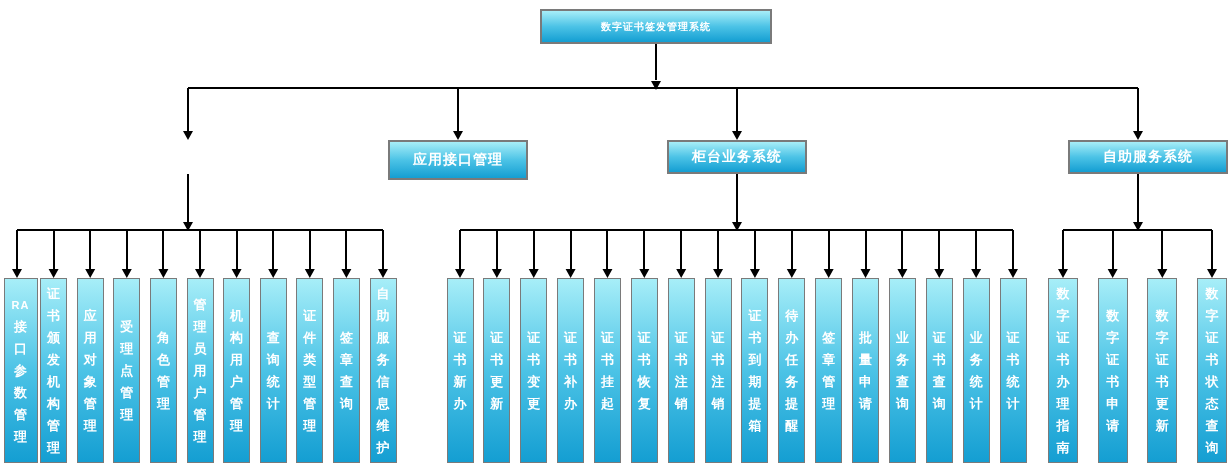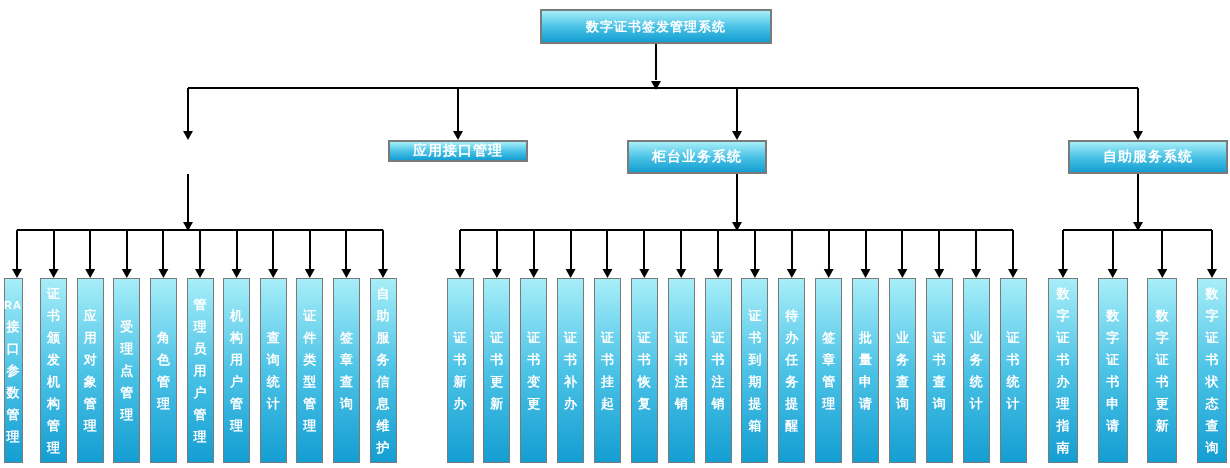--- a/index.html
+++ b/index.html
@@ -22,48 +22,48 @@
   .node{
     position:absolute;
     box-sizing:border-box;
     background:linear-gradient(180deg,var(--box-gradient-top) 0%,var(--box-gradient-mid) 50%,var(--box-gradient-bottom) 100%);
     border:1px solid var(--border);
     display:flex;align-items:center;justify-content:center;
     color:var(--text);
     font-weight:bold;
   }
   .head{border-width:2px;font-size:14px;letter-spacing:1px;white-space:nowrap;}
-  .root{left:540px;top:9px;width:232px;height:35px;font-size:13px;}
+  .root{left:540px;top:9px;width:232px;height:35px;font-size:10px;}
   .leaf{flex-direction:column;}
   .vtext{display:flex;flex-direction:column;align-items:center;justify-content:center;font-size:13px;}
   .vchar{display:block;height:22px;line-height:22px;text-align:center;}
   .vlatin{font-size:11px;letter-spacing:1px;}
 </style>
 </head>
 <body>
 
 <div id="stage">
   <svg id="connectors" viewBox="0 0 1230 468">
       <path d="M656 44L656 80M188 88L1138 88M188 88L188 131M458 88L458 131M737 88L737 131M1138 88L1138 131M188 174L188 222M17 230L383 230M17 230L17 269M53.6 230L53.6 269M90.2 230L90.2 269M126.80000000000001 230L126.80000000000001 269M163.4 230L163.4 269M200 230L200 269M236.60000000000002 230L236.60000000000002 269M273.2 230L273.2 269M309.8 230L309.8 269M346.40000000000003 230L346.40000000000003 269M383 230L383 269M737 174L737 222M460 230L1013 230M460 230L460 269M496.8666666666667 230L496.8666666666667 269M533.7333333333333 230L533.7333333333333 269M570.6 230L570.6 269M607.4666666666667 230L607.4666666666667 269M644.3333333333334 230L644.3333333333334 269M681.2 230L681.2 269M718.0666666666666 230L718.0666666666666 269M754.9333333333334 230L754.9333333333334 269M791.8 230L791.8 269M828.6666666666667 230L828.6666666666667 269M865.5333333333333 230L865.5333333333333 269M902.4 230L902.4 269M939.2666666666667 230L939.2666666666667 269M976.1333333333333 230L976.1333333333333 269M1013 230L1013 269M1138 174L1138 222M1063 230L1212 230M1063 230L1063 269M1112.6666666666667 230L1112.6666666666667 269M1162.3333333333333 230L1162.3333333333333 269M1212 230L1212 269" stroke="#000000" stroke-width="2" fill="none" shape-rendering="crispEdges"></path>
       <path d="M651 81L661 81L656 90ZM183 131L193 131L188 140ZM453 131L463 131L458 140ZM732 131L742 131L737 140ZM1133 131L1143 131L1138 140ZM183 222L193 222L188 231ZM12 269L22 269L17 278ZM48.6 269L58.6 269L53.6 278ZM85.2 269L95.2 269L90.2 278ZM121.80000000000001 269L131.8 269L126.80000000000001 278ZM158.4 269L168.4 269L163.4 278ZM195 269L205 269L200 278ZM231.60000000000002 269L241.60000000000002 269L236.60000000000002 278ZM268.2 269L278.2 269L273.2 278ZM304.8 269L314.8 269L309.8 278ZM341.40000000000003 269L351.40000000000003 269L346.40000000000003 278ZM378 269L388 269L383 278ZM732 222L742 222L737 231ZM455 269L465 269L460 278ZM491.8666666666667 269L501.8666666666667 269L496.8666666666667 278ZM528.7333333333333 269L538.7333333333333 269L533.7333333333333 278ZM565.6 269L575.6 269L570.6 278ZM602.4666666666667 269L612.4666666666667 269L607.4666666666667 278ZM639.3333333333334 269L649.3333333333334 269L644.3333333333334 278ZM676.2 269L686.2 269L681.2 278ZM713.0666666666666 269L723.0666666666666 269L718.0666666666666 278ZM749.9333333333334 269L759.9333333333334 269L754.9333333333334 278ZM786.8 269L796.8 269L791.8 278ZM823.6666666666667 269L833.6666666666667 269L828.6666666666667 278ZM860.5333333333333 269L870.5333333333333 269L865.5333333333333 278ZM897.4 269L907.4 269L902.4 278ZM934.2666666666667 269L944.2666666666667 269L939.2666666666667 278ZM971.1333333333333 269L981.1333333333333 269L976.1333333333333 278ZM1008 269L1018 269L1013 278ZM1133 222L1143 222L1138 231ZM1058 269L1068 269L1063 278ZM1107.6666666666667 269L1117.6666666666667 269L1112.6666666666667 278ZM1157.3333333333333 269L1167.3333333333333 269L1162.3333333333333 278ZM1207 269L1217 269L1212 278Z" fill="#000000"></path>
     </svg>
   <div class="node head root">
     <span>数字证书签发管理系统</span>
   </div>
 
-    <div class="node head" style="left: 388px; top: 140px; width: 140px; height: 22px;">
+    <div class="node head" style="left: 388px; top: 140px; width: 140px; height: 40px;">
       <div class="hlabel">应用接口管理</div>
     </div>
-    <div class="node head" style="left: 627px; top: 140px; width: 140px; height: 34px;">
+    <div class="node head" style="left: 667px; top: 140px; width: 140px; height: 34px;">
       <div class="hlabel">柜台业务系统</div>
     </div>
     <div class="node head" style="left: 1068px; top: 140px; width: 160px; height: 34px;">
       <div class="hlabel">自助服务系统</div>
     </div>
-    <div class="node leaf" style="left: 3.5px; top: 278px; width: 19px; height: 185px;">
+    <div class="node leaf" style="left: 3.5px; top: 278px; width: 34px; height: 185px;">
       <div class="vtext">
         <span class="vchar vlatin">RA</span>
         <span class="vchar">接</span>
         <span class="vchar">口</span>
         <span class="vchar">参</span>
         <span class="vchar">数</span>
         <span class="vchar">管</span>
         <span class="vchar">理</span>
       </div>
     </div>

